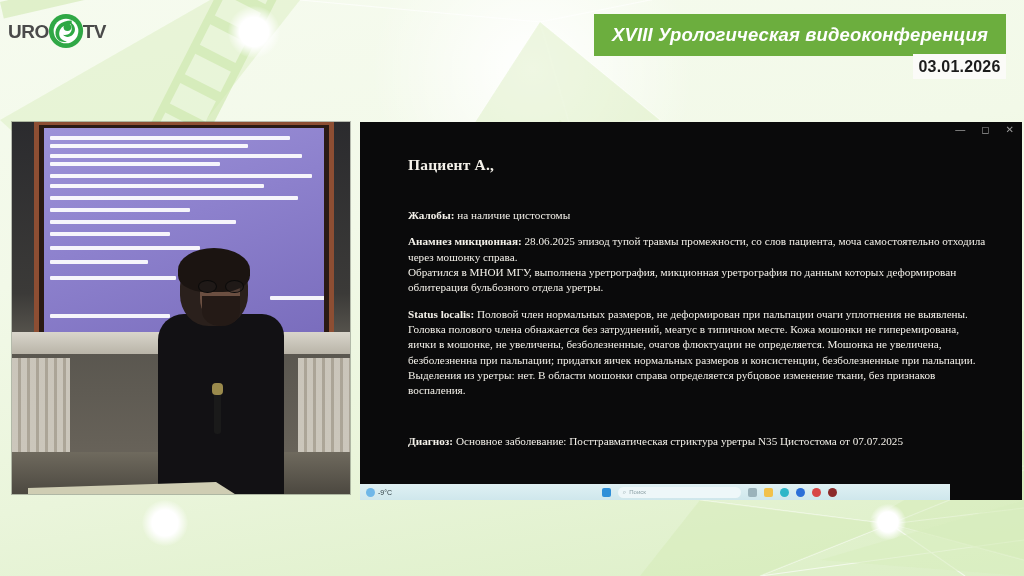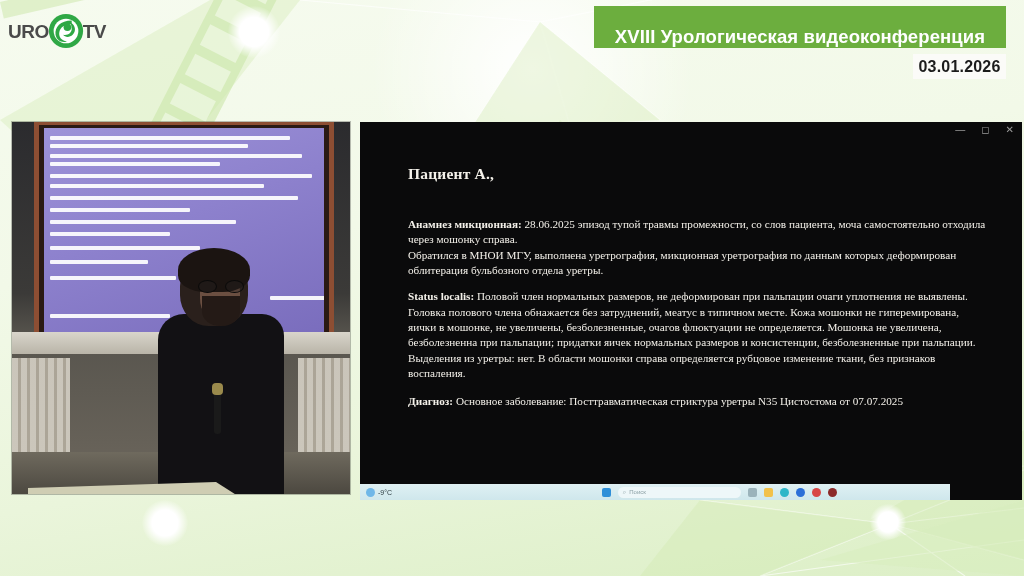--- a/index.html
+++ b/index.html
@@ -87,27 +87,28 @@
   .logo-mark {
     width: 38px;
     height: 38px;
     position: relative;
     margin: 0 -3px;
   }
 
   .title-banner {
     position: absolute;
     left: 594px;
-    top: 6px;
+    top: 14px;
     width: 412px;
     height: 42px;
     background: #6cae3e;
     display: flex;
-    align-items: flex-end;
+    align-items: center;
     justify-content: center;
+    font-style: italic;
   }
   .title-banner span {
     color: #ffffff;
     font-size: 18.5px;
     font-weight: 700;
     letter-spacing: .1px;
     white-space: nowrap;
   }
 
   .date-badge {
@@ -307,32 +308,32 @@
     left: 48px;
     top: 26px;
     right: 34px;
     color: #f4f1ea;
   }
   .slide-title {
     font-family: "Liberation Serif", serif;
     font-weight: 700;
     font-size: 15.5px;
     letter-spacing: .2px;
-    margin: 17px 0 34px 0;
+    margin: 8px 0 34px 0;
   }
   .para {
     font-family: "Liberation Serif", serif;
     font-size: 11.2px;
     line-height: 1.37;
     margin: 0 0 11px 0;
     text-align: left;
   }
   .para b { font-weight: 700; }
   .para .ln { display: block; }
-  .para.diag { margin-top: 13px; }
+  .para.diag { margin-top: 35px; }
 
   
   .taskbar {
     position: absolute;
     left: 0;
     right: 0;
     bottom: 0;
     height: 16px;
     background: linear-gradient(180deg,#dff0f3 0%, #cfe7ec 100%);
     display: flex;
@@ -484,20 +485,23 @@
     <div class="win-controls">
       <div>—</div>
       <div>◻</div>
       <div>✕</div>
     </div>
 
     <div class="slide-body">
 
       <div class="slide-title">Пациент А.,</div>
 
+      <p class="para">
+        <b>Жалобы:</b><span> на наличие цистостомы</span>
+      </p>
 
       <p class="para">
         <b>Анамнез микционная:</b><span> 28.06.2025 эпизод тупой травмы промежности, со слов пациента, моча самостоятельно отходила через мошонку справа.</span>
         <span class="ln">Обратился в МНОИ МГУ, выполнена уретрография, микционная уретрография по данным которых деформирован облитерация бульбозного отдела уретры.</span>
       </p>
 
       <p class="para">
         <b>Status localis:</b><span> Половой член нормальных размеров, не деформирован при пальпации очаги уплотнения не выявлены. Головка полового члена обнажается без затруднений, меатус в типичном месте. Кожа мошонки не гиперемирована, яички в мошонке, не увеличены, безболезненные, очагов флюктуации не определяется. Мошонка не увеличена, безболезненна при пальпации; придатки яичек нормальных размеров и консистенции, безболезненные при пальпации. Выделения из уретры: нет. В области мошонки справа определяется рубцовое изменение ткани, без признаков воспаления.</span>
       </p>
 

